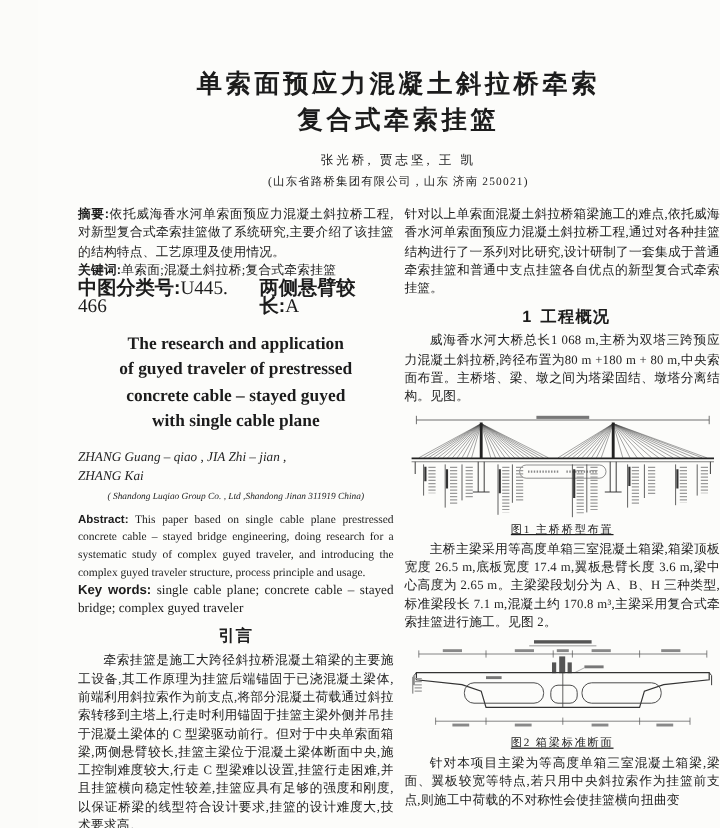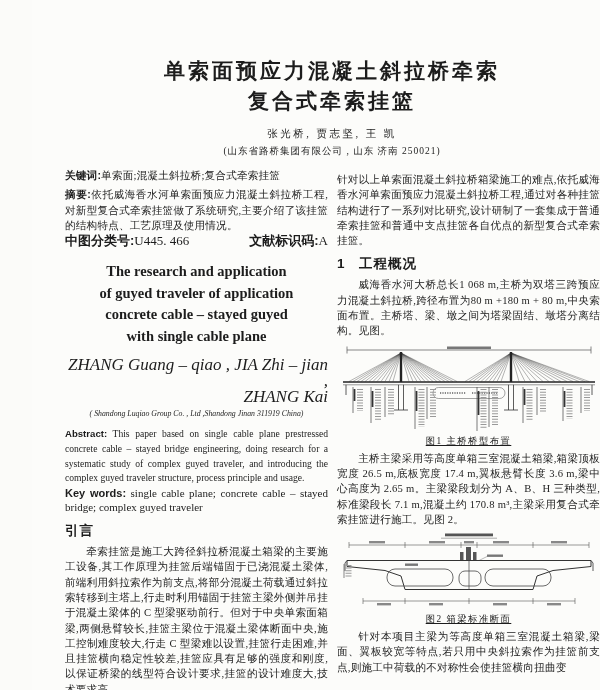--- a/index.html
+++ b/index.html
@@ -17,60 +17,60 @@
   .affiliation { margin-top:4px; font-size:9.5px; letter-spacing:1px; color:#222; }
 
   .col { position:absolute; top:168px; width:263px; }
   .col-left  { left:33px; }
   .col-right { left:305px; }
 
   p.zh { font-size:10.6px; line-height:15.3px; text-align:justify; letter-spacing:0.2px; }
   .indent { text-indent:2em; }
   .lbl { font-weight:bold; font-family:"Liberation Sans", sans-serif; }
   .mt4 { margin-top:4px; }
-  .clc-row { display:flex; justify-content:space-between; font-size:13px; line-height:15.3px;align-items:center; }
+  .clc-row { display:flex; justify-content:space-between; font-size:16px; line-height:15.3px;align-items:center; }
 
   .en-title { font-weight:bold; font-size:14.5px; line-height:21.5px; text-align:center; margin-top:13px; }
-  .en-authors { font-style:italic; font-size:17px; line-height:16px; text-align:right; margin-top:10px; }
+  .en-authors { font-style:italic; font-size:11px; line-height:16px; text-align:left; margin-top:10px; }
   .en-affil { font-style:italic; font-size:7.8px; text-align:center; margin-top:4px; color:#222; }
   p.en { font-size:9.6px; line-height:14.6px; text-align:justify; margin-top:9px; }
   p.en-kw { font-size:11px; line-height:14.6px; text-align:justify; }
 
-  h3.sec { font-family:"Liberation Sans", sans-serif; font-weight:bold; font-size:13.5px; line-height:18px; margin-top:7px; margin-bottom:4px; letter-spacing:1px; }
+  h3.sec { font-family:"Liberation Sans", sans-serif; font-weight:bold; font-size:13.5px; line-height:18px; margin-top:7px; margin-bottom:4px; letter-spacing:1px;text-align:center; }
   .sec-num { display:inline-block; width:22px; }
 
   figure { margin-top:6px; margin-bottom:3px; text-align:center;text-decoration:underline; }
   figure svg { display:block; margin:0 auto; }
   figcaption { font-size:9.3px; letter-spacing:1.5px; margin-top:2px; color:#222; }
 </style>
 </head>
 <body>
 
 <div class="page">
 
   <div class="header">
     <div class="title-line">单索面预应力混凝土斜拉桥牵索</div>
     <div class="title-line">复合式牵索挂篮</div>
     <div class="authors">张光桥, 贾志坚, 王  凯</div>
     <div class="affiliation">(山东省路桥集团有限公司 , 山东  济南   250021)</div>
   </div>
 
   <div class="col col-left">
+    <p class="zh mt4"><span class="lbl">摘要:</span><span>依托威海香水河单索面预应力混凝土斜拉桥工程,对新型复合式牵索挂篮做了系统研究,主要介绍了该挂篮的结构特点、工艺原理及使用情况。</span></p>
+
     <p class="zh"><span class="lbl">关键词:</span><span>单索面;混凝土斜拉桥;复合式牵索挂篮</span></p>
-
-    <p class="zh mt4"><span class="lbl">摘要:</span><span>依托威海香水河单索面预应力混凝土斜拉桥工程,对新型复合式牵索挂篮做了系统研究,主要介绍了该挂篮的结构特点、工艺原理及使用情况。</span></p>
 
     <div class="clc-row">
       <span><span class="lbl">中图分类号:</span><span>U445. 466</span></span>
-      <span><span class="lbl">文献标识码:</span><span>A</span></span>
+      <span><span class="lbl">两侧悬臂较长:</span><span>A</span></span>
     </div>
 
     <div class="en-title">
       <div>The research and application</div>
-      <div>of guyed traveler of application</div>
+      <div>of guyed traveler of prestressed</div>
       <div>concrete cable –  stayed guyed</div>
       <div>with single cable plane</div>
     </div>
 
     <div class="en-authors">
       <div>ZHANG Guang – qiao ,  JIA Zhi – jian ,</div>
       <div>ZHANG Kai</div>
     </div>
     <div class="en-affil">( Shandong Luqiao Group Co. , Ltd ,Shandong Jinan 311919 China)</div>
 

